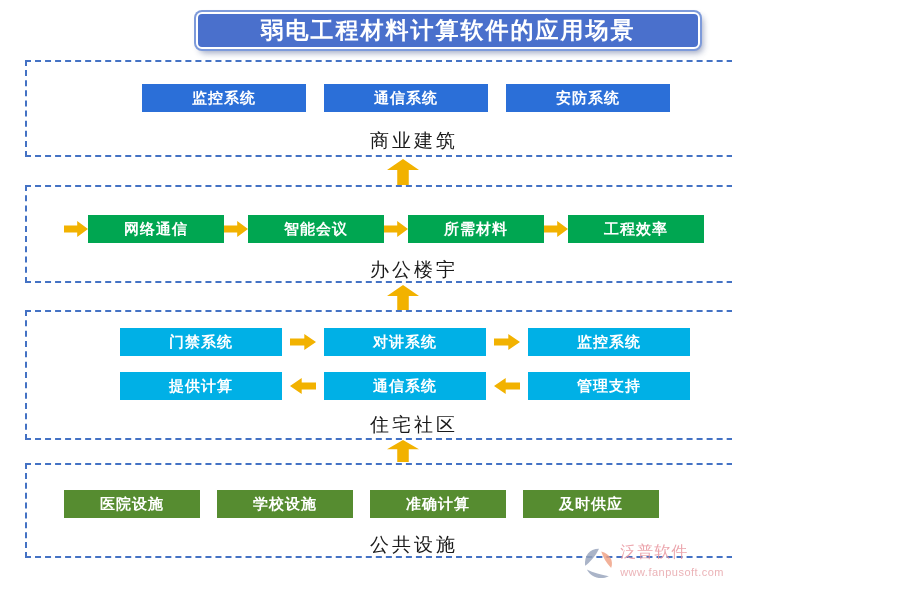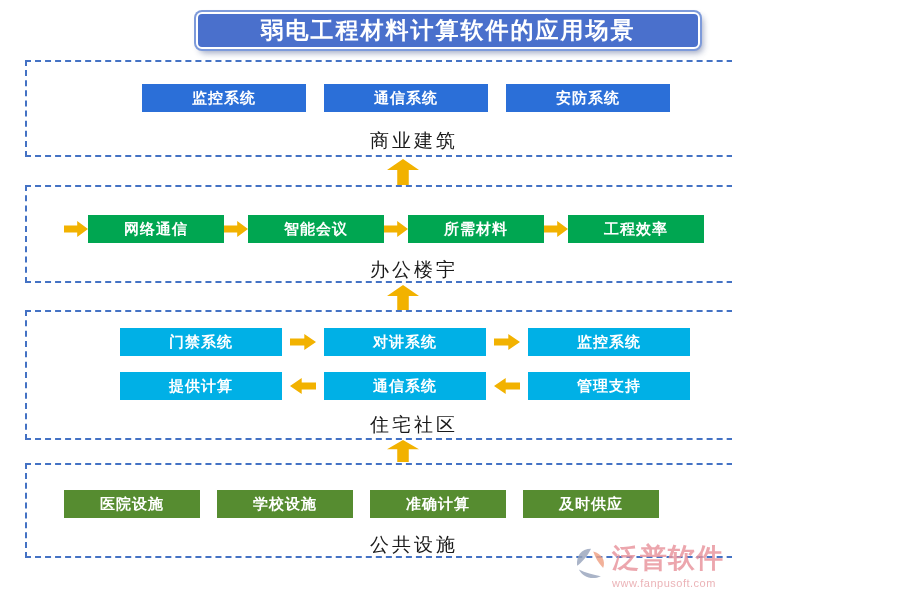--- a/index.html
+++ b/index.html
@@ -74,21 +74,21 @@
   .lbl-s4 { margin-top:14px; }
 
   
   .watermark {
     position:absolute; right:8px; top:544px; z-index:5;
     display:flex; align-items:flex-start; opacity:.82;
   }
   .wm-icon { width:36px; height:36px; margin-right:3px; margin-top:2px; }
   .wm-texts { display:flex; flex-direction:column; line-height:1.05; }
   .wm-name {
-    font-size:27px; font-weight:bold; color:#e8939c; letter-spacing:1px;
+    font-size:16px; font-weight:normal; color:#e8939c; letter-spacing:1px;
     font-family:"DejaVu Serif","Liberation Serif",serif;
   }
   .wm-url { font-size:11px; color:#e7a3a8; letter-spacing:.5px; margin-top:6px; }
 </style>
 </head>
 <body>
 
 <div class="canvas">
 
   <div class="title-banner">弱电工程材料计算软件的应用场景</div>

